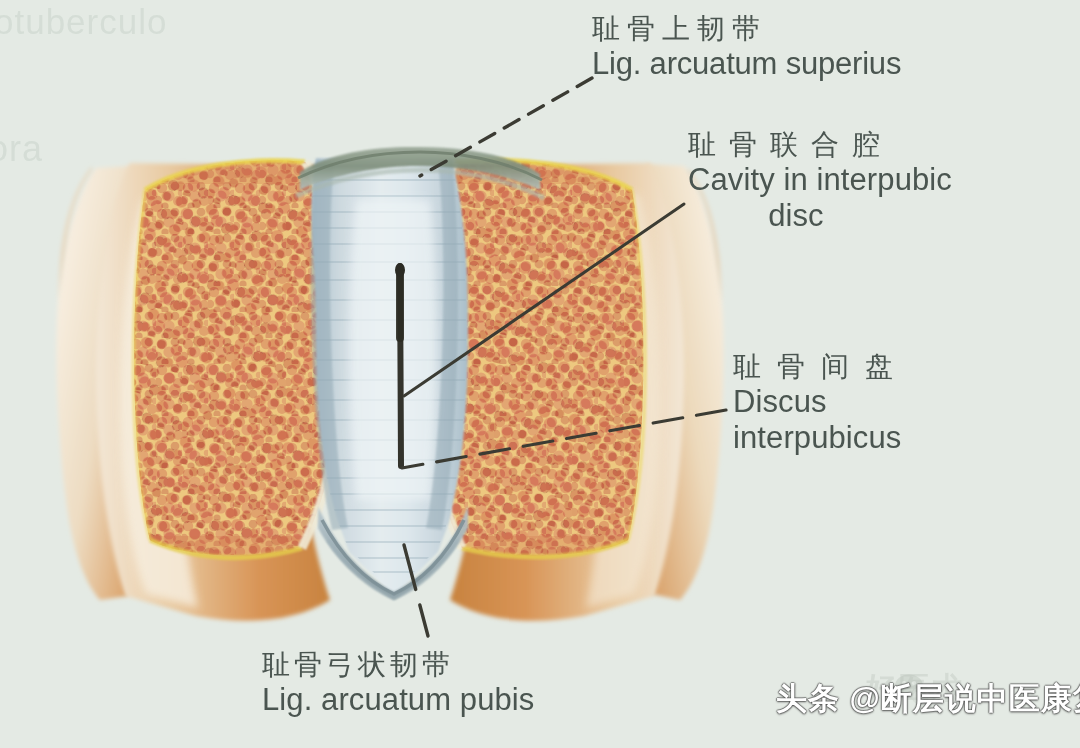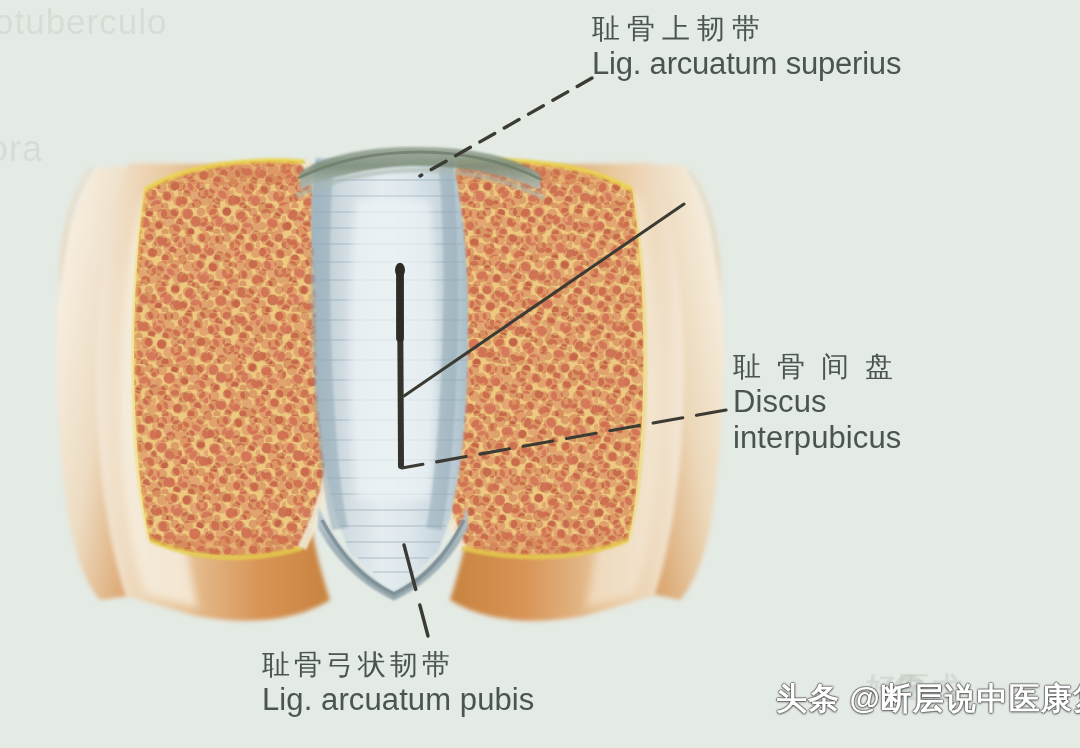--- a/index.html
+++ b/index.html
@@ -283,20 +283,27 @@
 
       <path d="M404,545 L428,636" stroke-width="3.4" stroke-dasharray="46 16"></path>
     </g>
   </svg>
 
   <div class="label" id="label-sup">
     <div class="cn">耻骨上韧带</div>
     <div class="la">Lig. arcuatum superius</div>
   </div>
 
+  <div class="label" id="label-cav">
+    <div class="cn">耻骨联合腔</div>
+    <div class="la">
+      <span>Cavity in interpubic</span>
+      <span class="ln2">disc</span>
+    </div>
+  </div>
 
   <div class="label" id="label-arc">
     <div class="cn">耻骨弓状韧带</div>
     <div class="la">Lig. arcuatum pubis</div>
   </div>
 
   <div class="label" id="label-disc">
     <div class="cn">耻骨间盘</div>
     <div class="la">
       <div>Discus</div>

